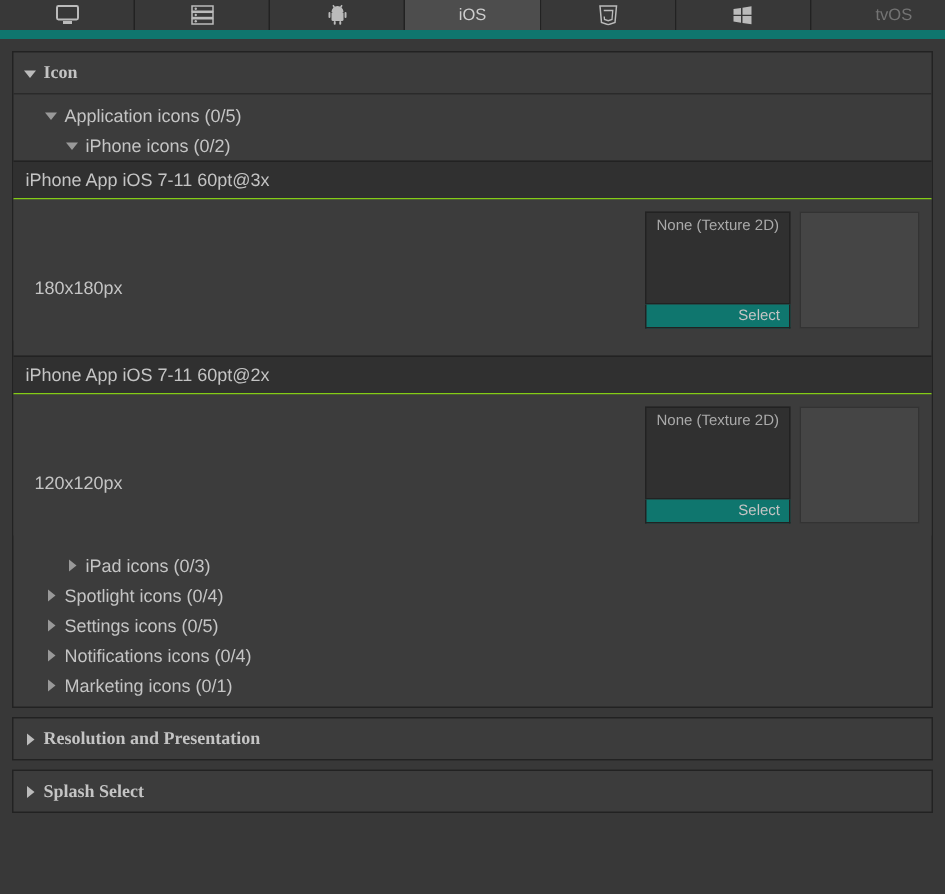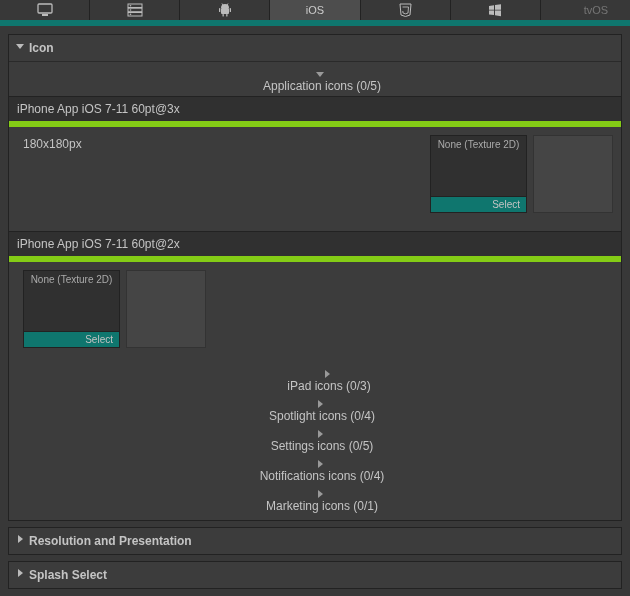--- a/index.html
+++ b/index.html
@@ -38,58 +38,59 @@
   .settings-title {
     padding: 4px 0 6px 2px;
   }
   .section-box {
     border: 1px solid #222;
     background: #3c3c3c;
     margin-bottom: 6px;
   }
   .section-header {
     display: flex;
-    align-items: flex-start;
+    align-items: center;
     padding: 6px 6px;
     font-weight: bold;
     cursor: pointer;
     border-bottom: 1px solid #2a2a2a;
+    font-family: Liberation Serif, serif;
   }
   .section-header.collapsed { border-bottom: none; }
   .disclosure {
     display: inline-flex;
     width: 10px;
     height: 10px;
     margin-right: 4px;
     flex-shrink: 0;
   }
   .section-body {
     padding: 4px 0 4px 0;
   }
   .tree-row {
     display: flex;
     align-items: center;
     padding: 3px 6px;
     cursor: pointer;
-    flex-direction: column;
   }
   .entry-header {
     background: #303030;
     padding: 5px 8px;
     border-top: 1px solid #222;
-    border-bottom: 6px solid #84cc16;
+    border-bottom: 1px solid #84cc16;
   }
   .entry-body {
     display: flex;
     padding: 8px 8px 8px 14px;
     background: #3c3c3c;
   }
   .entry-size {
     flex: 1;
     padding-top: 2px;
+    margin-top: 42px;
   }
   .picker {
     width: 97px;
     display: flex;
     flex-direction: column;
   }
   .picker-box {
     height: 62px;
     background: #303030;
     border: 1px solid #222;
@@ -199,35 +200,44 @@
 
       <div class="tree-row" style="padding-left:20px;">
         <span class="disclosure">
           <svg width="10" height="10" viewBox="0 0 10 10">
               <path d="M1 3 L9 3 L5 8 Z" fill="#999"></path>
             </svg>
         </span>
         <span>Application icons (0/5)</span>
       </div>
 
+      <div class="tree-row" style="padding-left:34px;">
+        <span class="disclosure">
+          <svg width="10" height="10" viewBox="0 0 10 10">
+              <path d="M1 3 L9 3 L5 8 Z" fill="#999"></path>
+            </svg>
+        </span>
+        <span>iPhone icons (0/2)</span>
+      </div>
 
       <div class="entry-header">iPhone App iOS 7-11 60pt@3x</div>
       <div class="entry-body">
         <div class="entry-size">180x180px</div>
         <div class="picker">
           <div class="picker-box">None (Texture 2D)</div>
           <div class="picker-select">Select</div>
         </div>
         <div class="preview"></div>
       </div>
 
       <div style="height:10px;"></div>
 
       <div class="entry-header">iPhone App iOS 7-11 60pt@2x</div>
       <div class="entry-body">
+        <div class="entry-size">120x120px</div>
         <div class="picker">
           <div class="picker-box">None (Texture 2D)</div>
           <div class="picker-select">Select</div>
         </div>
         <div class="preview"></div>
       </div>
 
       <div style="height:10px;"></div>
 
       <div class="tree-row" style="padding-left:34px;">

